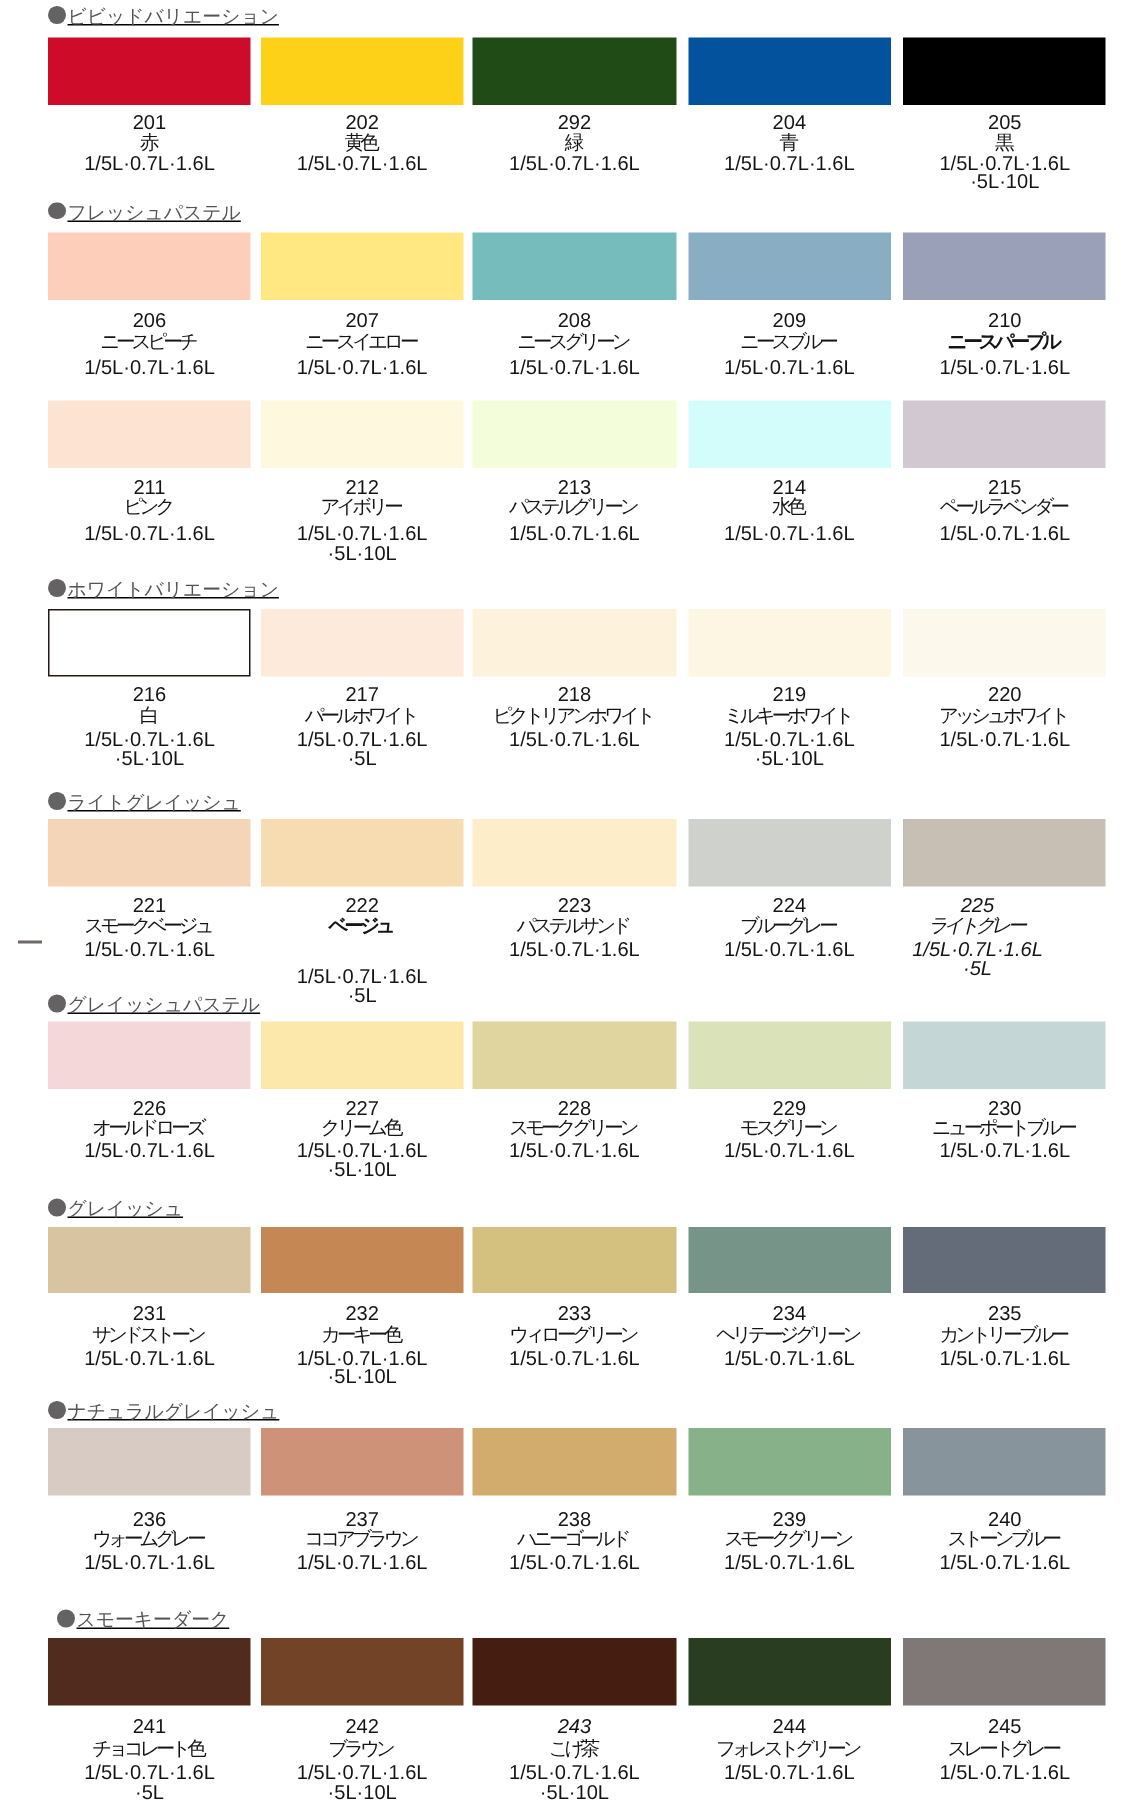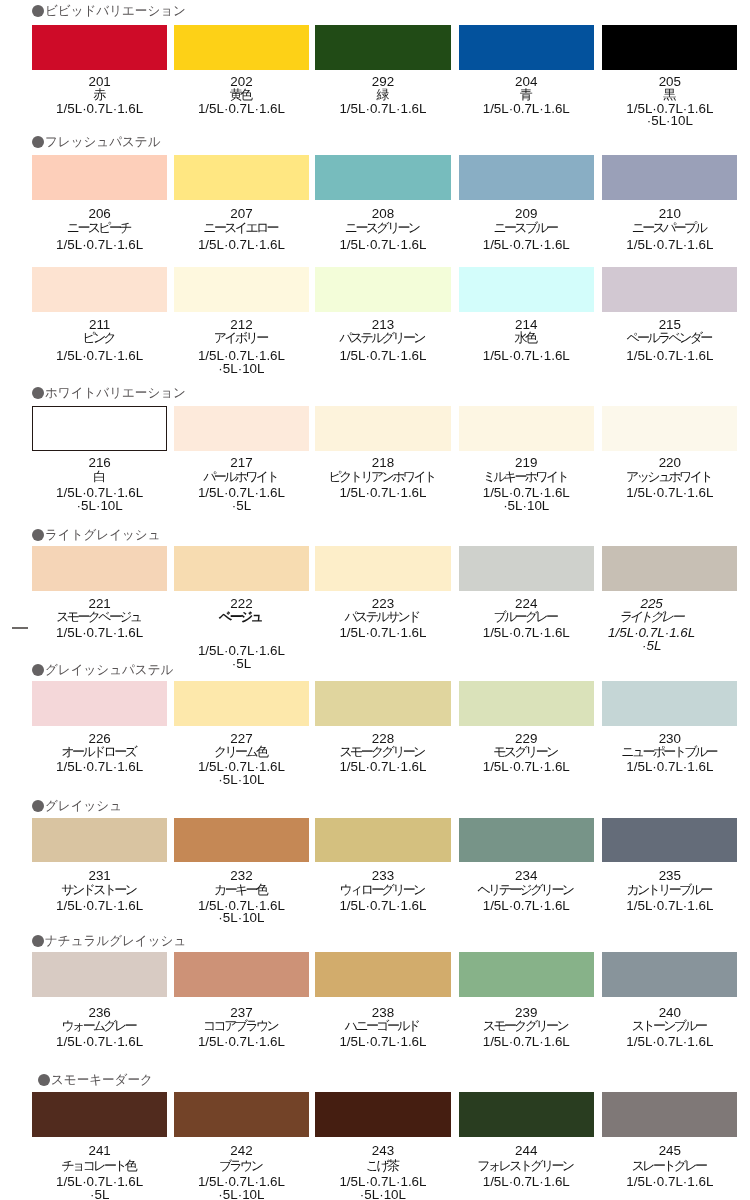--- a/index.html
+++ b/index.html
@@ -1,20 +1,20 @@
 <!DOCTYPE html>
 <html><head>
 <meta charset="utf-8">
 <title>COLOR CHART</title>
 <style>
 html,body{margin:0;padding:0;}
 body{width:750px;height:1200px;background:#ffffff;position:relative;overflow:hidden;
  font-family:"Liberation Sans",sans-serif;}
 #sheet{position:absolute;left:0;top:0;width:750px;height:1200px;background:#fff;}
-.sec-hdr{position:absolute;display:flex;align-items:flex-end;white-space:nowrap;height:13px;}
+.sec-hdr{position:absolute;display:flex;align-items:flex-start;white-space:nowrap;height:13px;text-decoration:underline;}
 .sec-bullet{width:11.9px;height:11.9px;border-radius:50%;background:#656263;flex:none;}
 .sec-title{font-size:13px;line-height:13px;color:#575354;margin-left:1.2px;white-space:nowrap;
  display:inline-block;transform:scaleX(0.965);transform-origin:left center;}
 .swatch{position:absolute;}
 .swatch.bordered{box-sizing:border-box;border:1.4px solid #231815;background:#fff;}
 .cell-text{position:absolute;text-align:center;color:#151515;}
 .c-num{font-size:13.4px;}
 .c-name{font-size:13px;white-space:nowrap;letter-spacing:-2.7px;padding-right:2.7px;}
 .c-size{font-size:13.4px;line-height:12.8px;height:12.8px;white-space:nowrap;}
 .lmark{position:absolute;background:#6e6a68;}
@@ -82,21 +82,21 @@
   </div>
   <div class="swatch" style="left: 458.6px; top: 155.3px; width: 135.3px; height: 44.7px; background-color: rgb(137, 174, 196);"></div>
   <div class="cell-text" style="left:458.6px;top:206.6px;width:135.3px;">
     <div class="c-num" style="line-height:14.0px;height:14.0px;">209</div>
     <div class="c-name" style="line-height:13px;height:13px;margin-bottom:5.2px;">ニースブルー</div>
     <div class="c-size">1/5L·0.7L·1.6L</div>
   </div>
   <div class="swatch" style="left: 602.2px; top: 155.3px; width: 135.3px; height: 44.7px; background-color: rgb(154, 160, 184);"></div>
   <div class="cell-text" style="left:602.2px;top:206.6px;width:135.3px;">
     <div class="c-num" style="line-height:14.0px;height:14.0px;">210</div>
-    <div class="c-name" style="line-height:13px;height:13px;margin-bottom:5.2px;">ニースパープル</div>
+    <div class="c-name" style="line-height:13px;height:13px;margin-bottom:5.2px;font-weight:bold;">ニースパープル</div>
     <div class="c-size">1/5L·0.7L·1.6L</div>
   </div>
   <div class="swatch" style="left: 32px; top: 266.9px; width: 135.3px; height: 44.7px; background-color: rgb(253, 227, 209);"></div>
   <div class="cell-text" style="left:32.0px;top:318.0px;width:135.3px;">
     <div class="c-num" style="line-height:13.4px;height:13.4px;">211</div>
     <div class="c-name" style="line-height:13px;height:13px;margin-bottom:5.4px;">ピンク</div>
     <div class="c-size">1/5L·0.7L·1.6L</div>
   </div>
   <div class="swatch" style="left: 173.8px; top: 266.9px; width: 135.3px; height: 44.7px; background-color: rgb(254, 248, 222);"></div>
   <div class="cell-text" style="left:173.8px;top:318.0px;width:135.3px;">
@@ -313,21 +313,21 @@
   </div>
   <div class="swatch" style="left: 173.8px; top: 1092.1px; width: 135.3px; height: 44.7px; background-color: rgb(115, 67, 40);"></div>
   <div class="cell-text" style="left:173.8px;top:1142.5px;width:135.3px;">
     <div class="c-num" style="line-height:16.5px;height:16.5px;">242</div>
     <div class="c-name" style="line-height:13px;height:13px;margin-bottom:3.9px;">ブラウン</div>
     <div class="c-size">1/5L·0.7L·1.6L</div>
     <div class="c-size">·5L·10L</div>
   </div>
   <div class="swatch" style="left: 315.3px; top: 1092.1px; width: 135.3px; height: 44.7px; background-color: rgb(69, 30, 17);"></div>
   <div class="cell-text" style="left:315.3px;top:1142.5px;width:135.3px;">
-    <div class="c-num" style="line-height:16.5px;height:16.5px;">243</div>
+    <div class="c-num" style="line-height:16.5px;height:16.5px;font-style:italic;">243</div>
     <div class="c-name" style="line-height:13px;height:13px;margin-bottom:3.9px;">こげ茶</div>
     <div class="c-size">1/5L·0.7L·1.6L</div>
     <div class="c-size">·5L·10L</div>
   </div>
   <div class="swatch" style="left: 458.6px; top: 1092.1px; width: 135.3px; height: 44.7px; background-color: rgb(41, 61, 32);"></div>
   <div class="cell-text" style="left:458.6px;top:1142.5px;width:135.3px;">
     <div class="c-num" style="line-height:16.5px;height:16.5px;">244</div>
     <div class="c-name" style="line-height:13px;height:13px;margin-bottom:3.9px;">フォレストグリーン</div>
     <div class="c-size">1/5L·0.7L·1.6L</div>
   </div>

